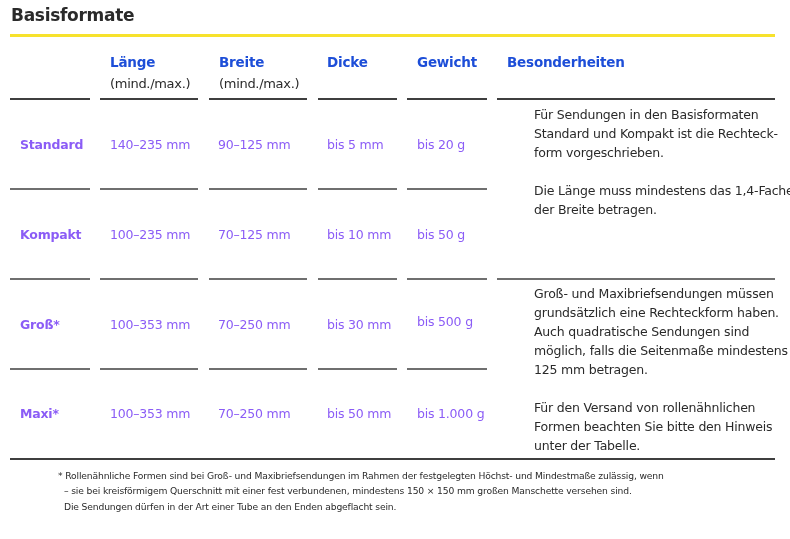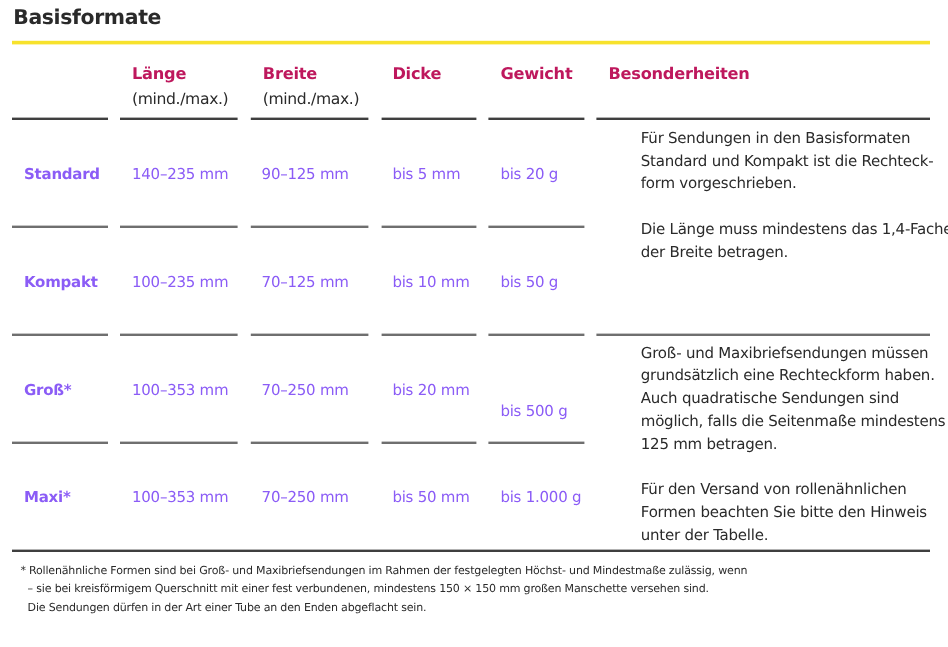--- a/index.html
+++ b/index.html
@@ -1,29 +1,29 @@
 <!DOCTYPE html>
 <html><head>
 <meta charset="utf-8">
 <style>
   html, body { margin: 0; padding: 0; background: #ffffff; }
   body { width: 790px; height: 539px; position: relative; overflow: hidden;
          font-family: "DejaVu Sans", sans-serif; color: #2b2b2b; }
   .title { position: absolute; left: 11px; top: 5px; font-size: 17px; font-weight: bold;
            color: #2a2a2a; letter-spacing: -0.3px; }
   .yellow-rule { position: absolute; left: 10px; top: 34px; width: 765px; height: 3px; background: #f7e22c; }
-  .hdr { position: absolute; top: 54px; font-size: 13.5px; font-weight: bold; color: #be185d; letter-spacing: -0.2px; }
+  .hdr { position: absolute; top: 54px; font-size: 13.5px; font-weight: bold; color: #1d4ed8; letter-spacing: -0.2px; }
   .sub { position: absolute; top: 76px; font-size: 13px; color: #2a2a2a; letter-spacing: -0.3px; }
   .seg { position: absolute; height: 2px; background: #6f6f6f; }
   .seg.dark { background: #3f3f3f; height: 2px; }
   .cell { position: absolute; font-size: 12.5px; color: #8b5cf6; letter-spacing: -0.2px; white-space: nowrap; }
   .rowlabel { font-weight: bold; }
   .note { position: absolute; left: 534px; font-size: 12.5px; line-height: 19px; color: #2a2a2a; letter-spacing: -0.2px; width: 275px; }
   .foot { position: absolute; left: 17px; top: 468px; font-size: 9.2px; line-height: 15.3px; color: #2a2a2a; letter-spacing: -0.15px; }
-  .foot div { white-space: nowrap; }
+  .foot div { white-space: nowrap; margin-left: 41px; }
   .foot .ind { padding-left: 6px; }
 </style>
 </head>
 <body>
 
 <div class="title">Basisformate</div>
 <div class="yellow-rule"></div>
 
 <div class="hdr" style="left:110px">Länge</div>
 <div class="sub" style="left:110px">(mind./max.)</div>
@@ -61,22 +61,22 @@
 <div class="seg" style="left:10px;top:278px;width:80px"></div>
 <div class="seg" style="left:100px;top:278px;width:98px"></div>
 <div class="seg" style="left:209px;top:278px;width:98px"></div>
 <div class="seg" style="left:318px;top:278px;width:79px"></div>
 <div class="seg" style="left:407px;top:278px;width:80px"></div>
 <div class="seg" style="left:497px;top:278px;width:278px"></div>
 
 <div class="cell rowlabel" style="left:20px;top:317px">Groß*</div>
 <div class="cell" style="left:110px;top:317px">100–353 mm</div>
 <div class="cell" style="left:218px;top:317px">70–250 mm</div>
-<div class="cell" style="left:327px;top:317px">bis 20 mm</div>
-<div class="cell" style="left:417px;top:335px">bis 500 g</div>
+<div class="cell" style="left:327px;top:317px">bis 30 mm</div>
+<div class="cell" style="left:417px;top:314px">bis 500 g</div>
 
 <div class="seg" style="left:10px;top:368px;width:80px"></div>
 <div class="seg" style="left:100px;top:368px;width:98px"></div>
 <div class="seg" style="left:209px;top:368px;width:98px"></div>
 <div class="seg" style="left:318px;top:368px;width:79px"></div>
 <div class="seg" style="left:407px;top:368px;width:80px"></div>
 
 <div class="cell rowlabel" style="left:20px;top:406px">Maxi*</div>
 <div class="cell" style="left:110px;top:406px">100–353 mm</div>
 <div class="cell" style="left:218px;top:406px">70–250 mm</div>

